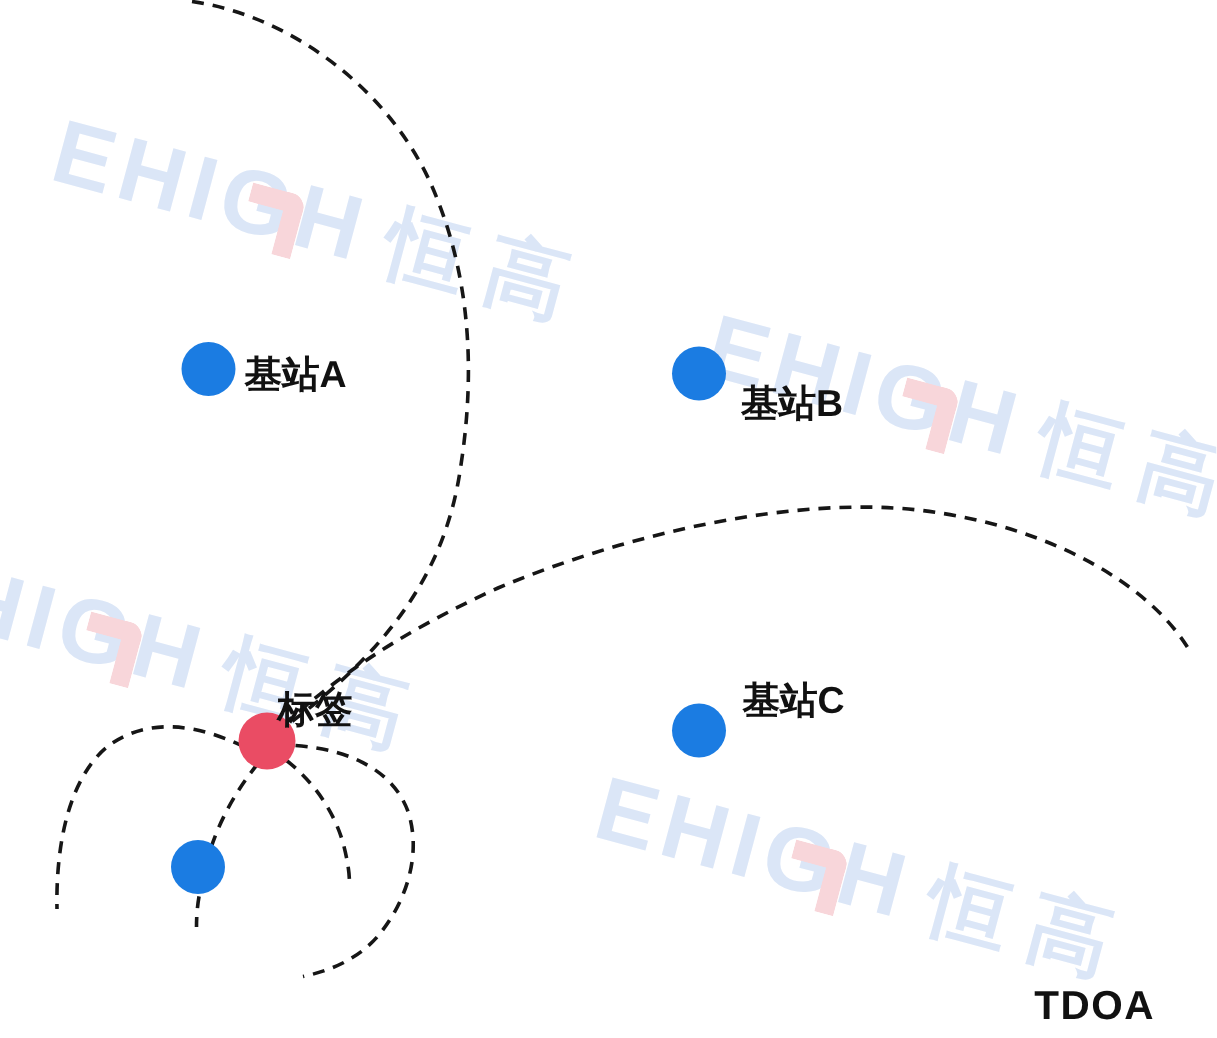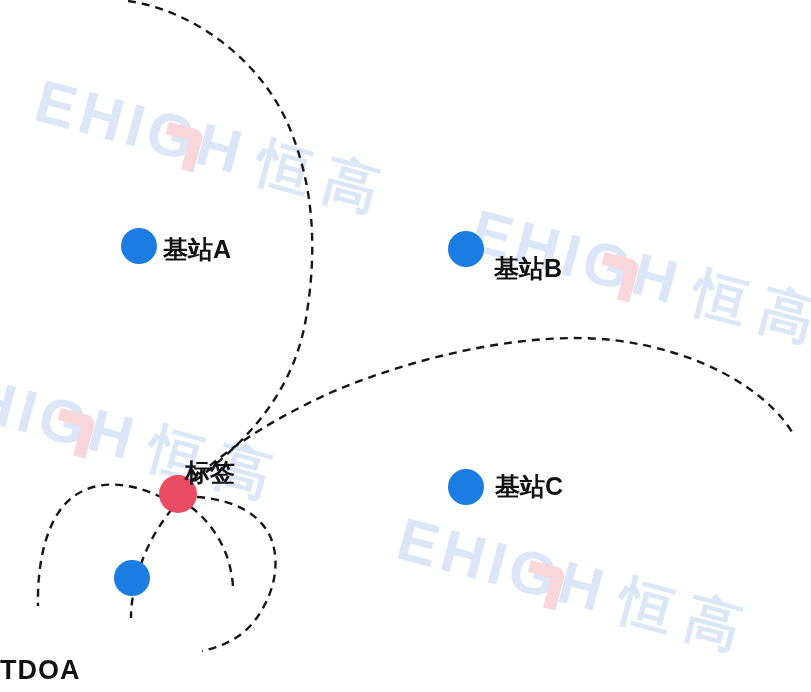--- a/index.html
+++ b/index.html
@@ -92,29 +92,29 @@
   .label {
     position: absolute;
     font-weight: bold;
     color: #111111;
     font-size: 25px;
     z-index: 4;
     white-space: nowrap;
   }
   .label-a   { left: 163px; top: 233px; }
   .label-b   { left: 494px; top: 252px; }
-  .label-c   { left: 495px; top: 470px; }
+  .label-c   { left: 495px; top: 450px; }
   .label-d   { left: 157px; top: 586px; }
   .label-tag { left: 140px; top: 456px; margin-left: 45px; }
 
   .diagram-title {
     position: absolute;
     left: 0; top: 655px;
     width: 770px;
-    text-align: left;
+    text-align: right;
     font-size: 27px;
     font-weight: bold;
     color: #111111;
     letter-spacing: 1px;
     z-index: 4;
   }
 </style>
 </head>
 <body>
 

